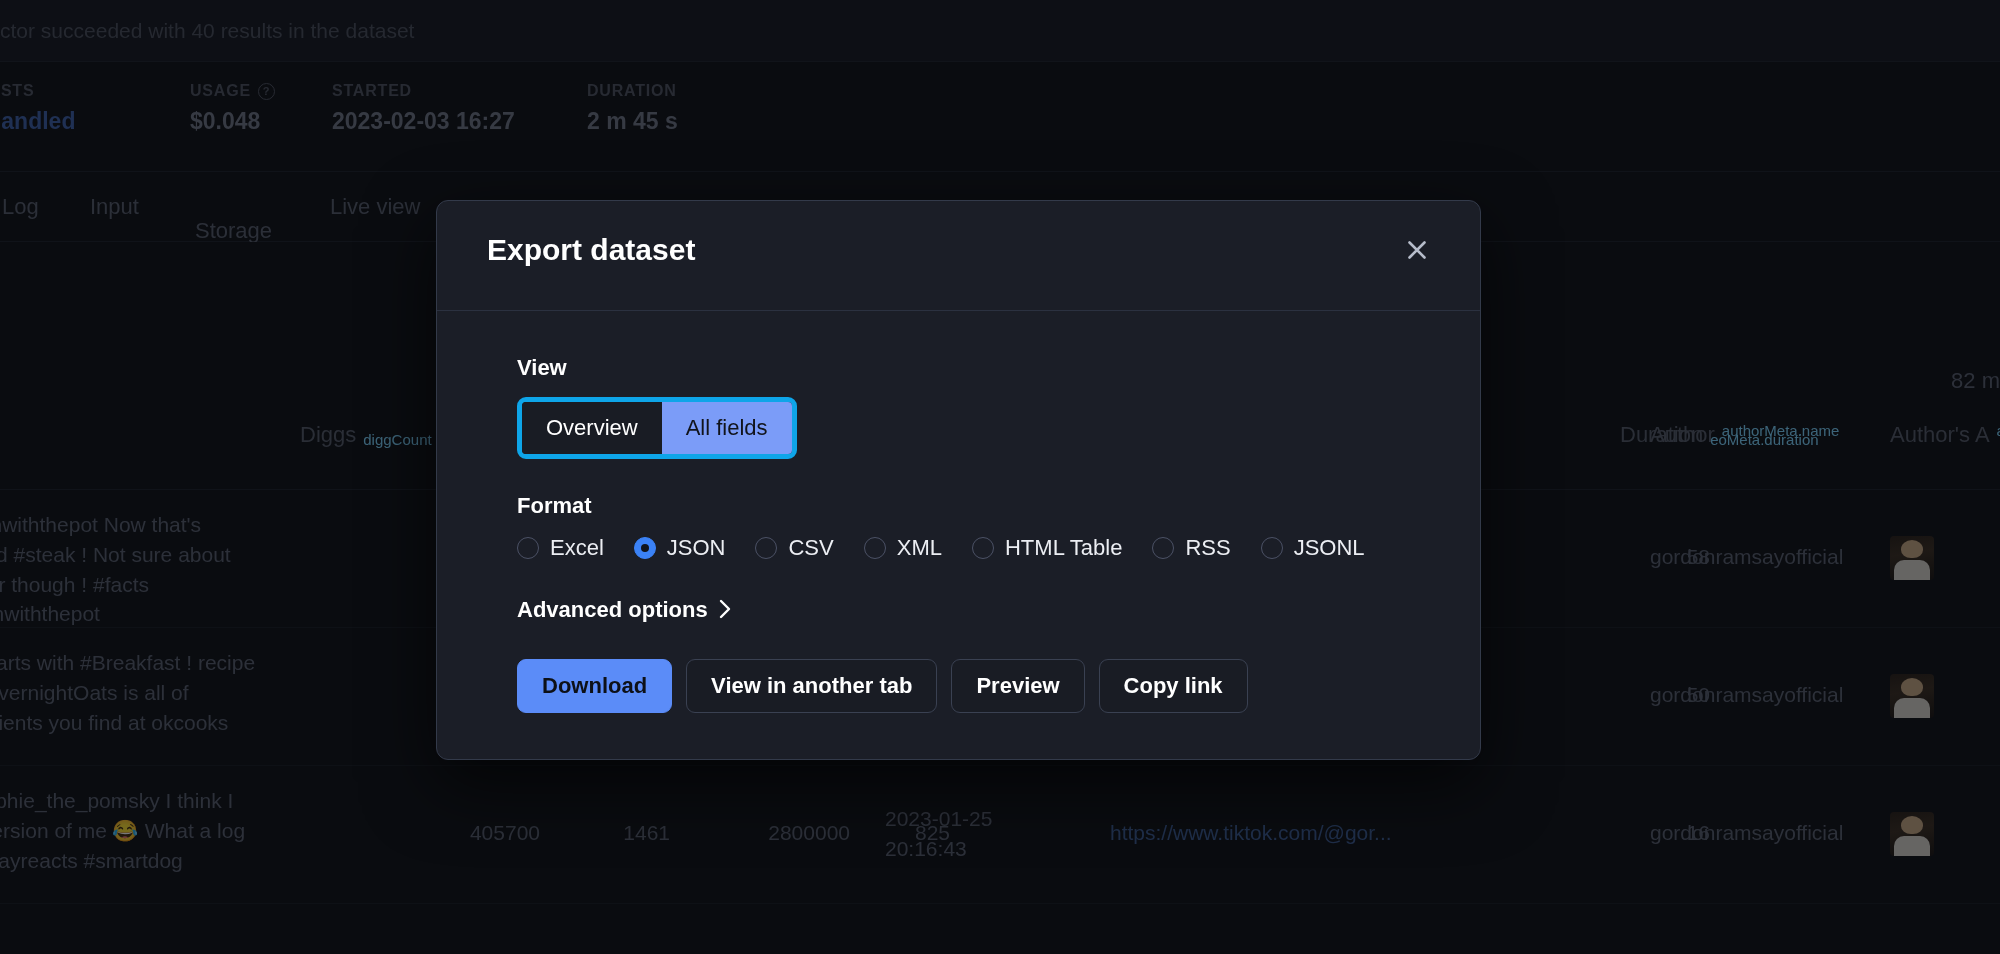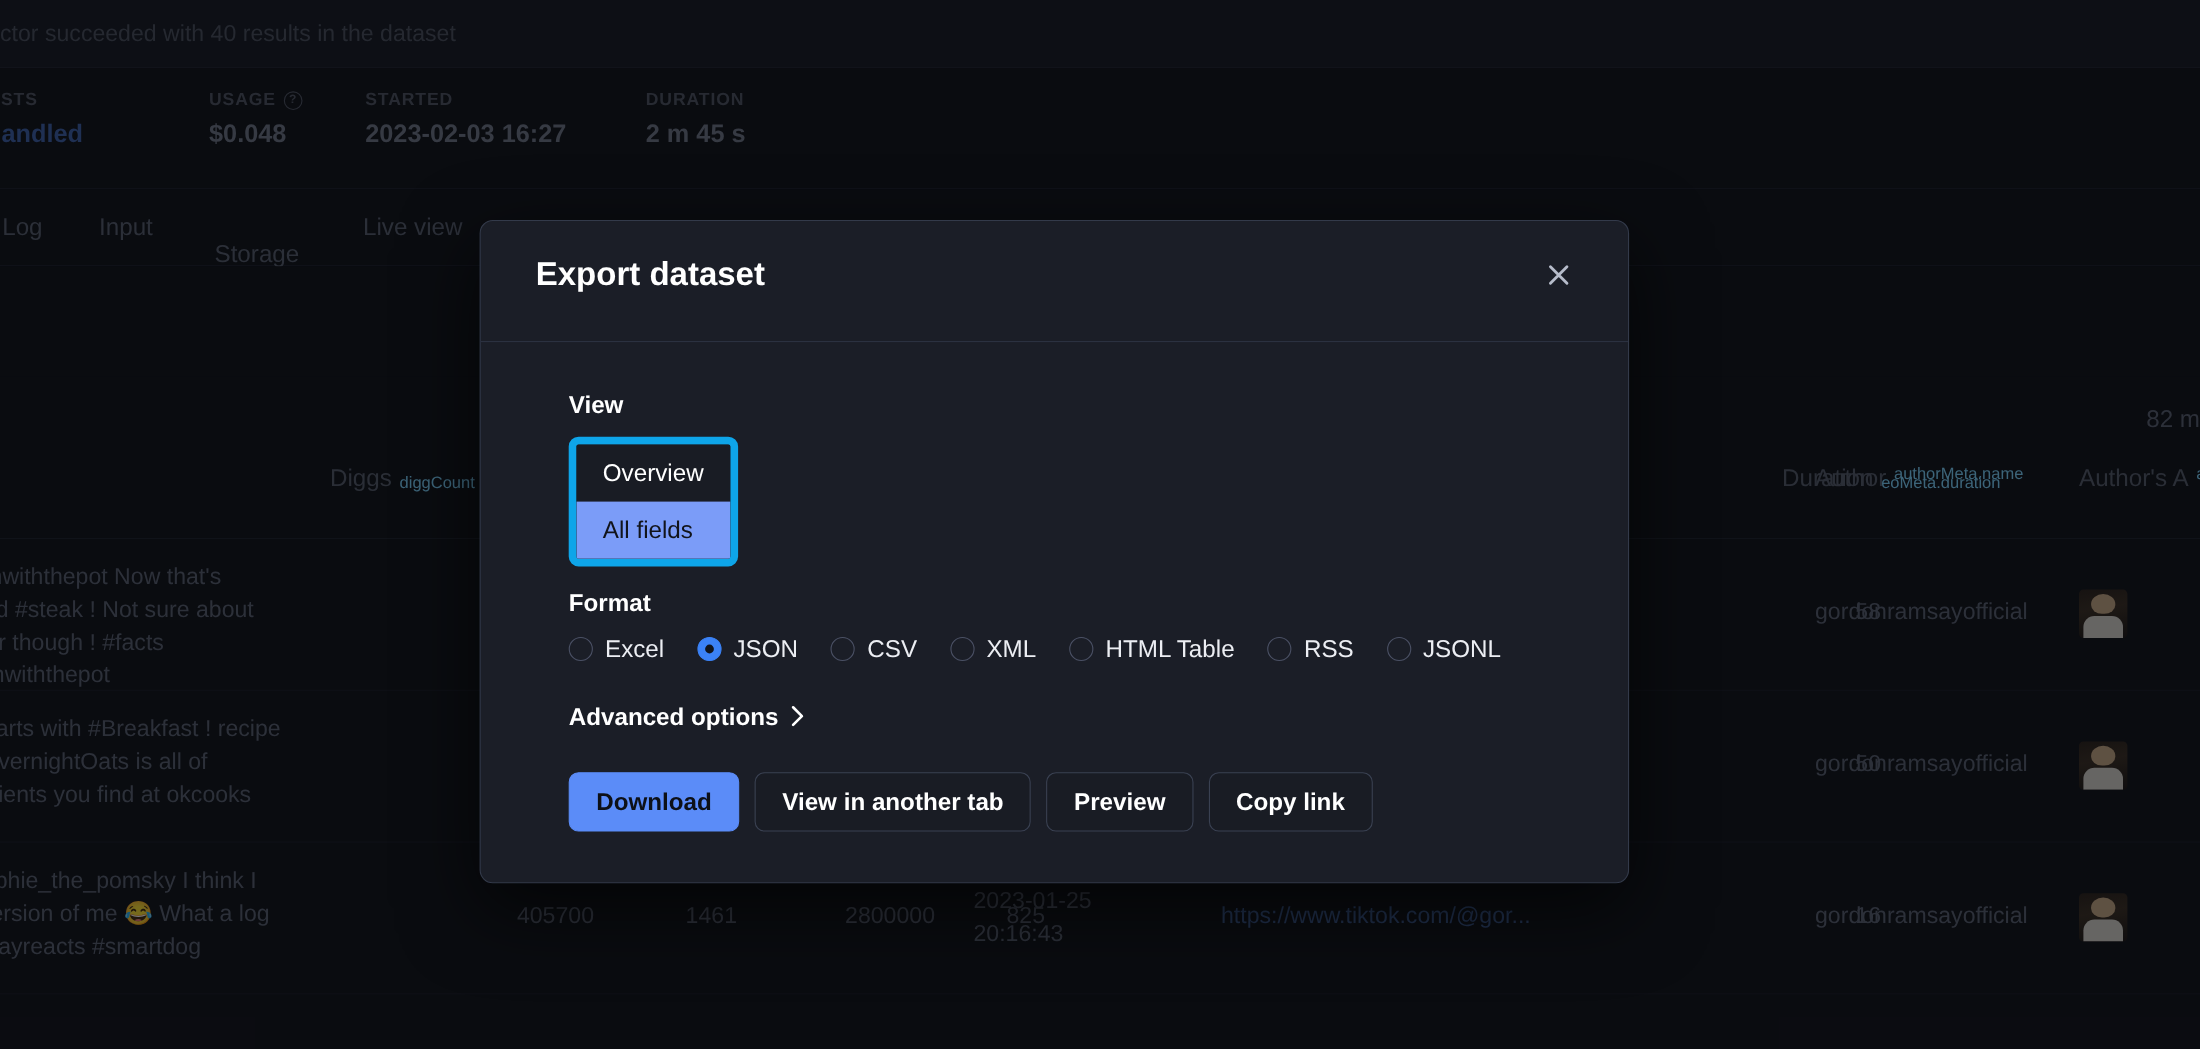--- a/index.html
+++ b/index.html
@@ -224,25 +224,24 @@
 
   .section-label {
     font-size: 22px;
     font-weight: bold;
     color: #ffffff;
     margin-bottom: 16px;
   }
 
   .seg-group {
     display: inline-flex;
-    border: 7px solid #0ea5e9;
+    border: 5px solid #0ea5e9;
     border-radius: 9px;
     overflow: hidden;
-    margin-bottom: 20px;
-    flex-direction: column;
+    margin-bottom: 34px;
   }
   .seg-btn {
     height: 52px;
     padding: 0 24px;
     display: flex;
     align-items: center;
     font-size: 22px;
     color: #ffffff;
     background: #191c24;
     cursor: pointer;

